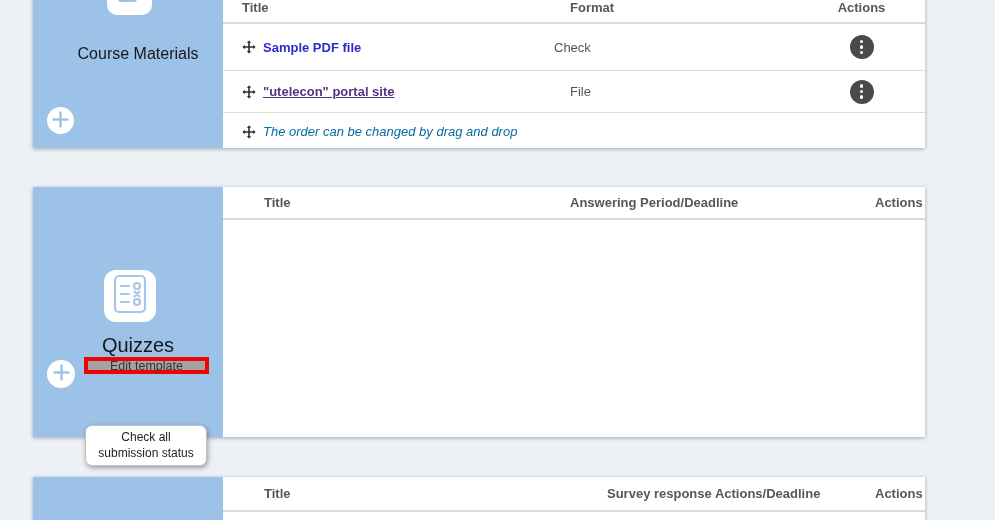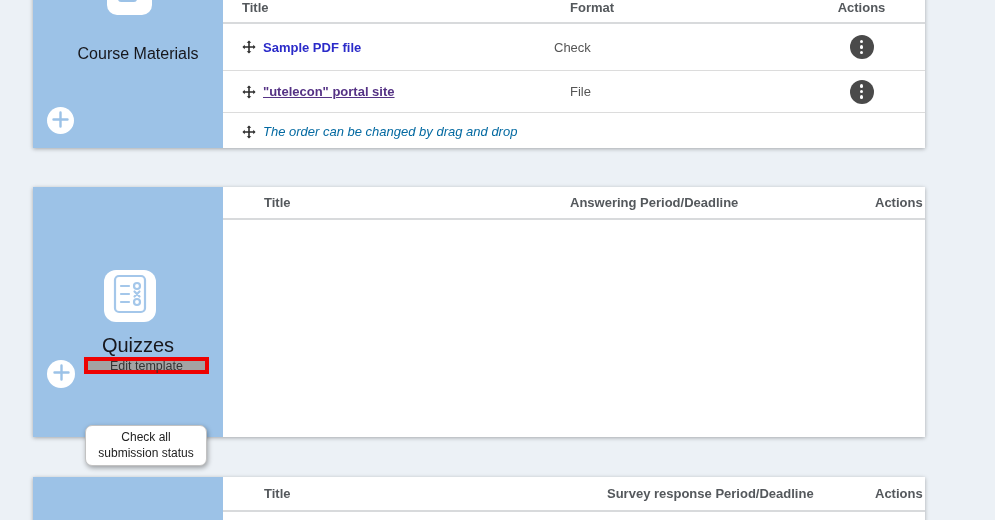--- a/index.html
+++ b/index.html
@@ -186,17 +186,17 @@
     </div>
     <div></div>
   </div>
 </section>
 
 <section class="panel" id="panel-surveys">
   <div class="sidebar"></div>
   <div class="content">
     <div class="thead">
       <div class="c-title2">Title</div>
-      <div class="c-period-s">Survey response Period/Deadline</div>
+      <div class="c-period-s">Survey response Actions/Deadline</div>
       <div class="c-actions2">Actions</div>
     </div>
   </div>
 </section>
 
 </body></html>

